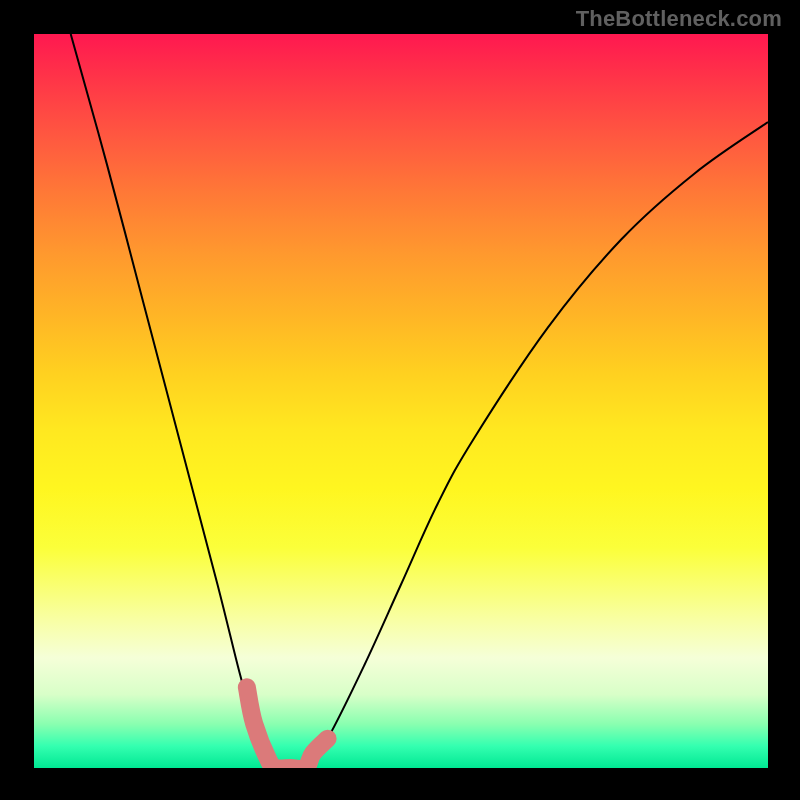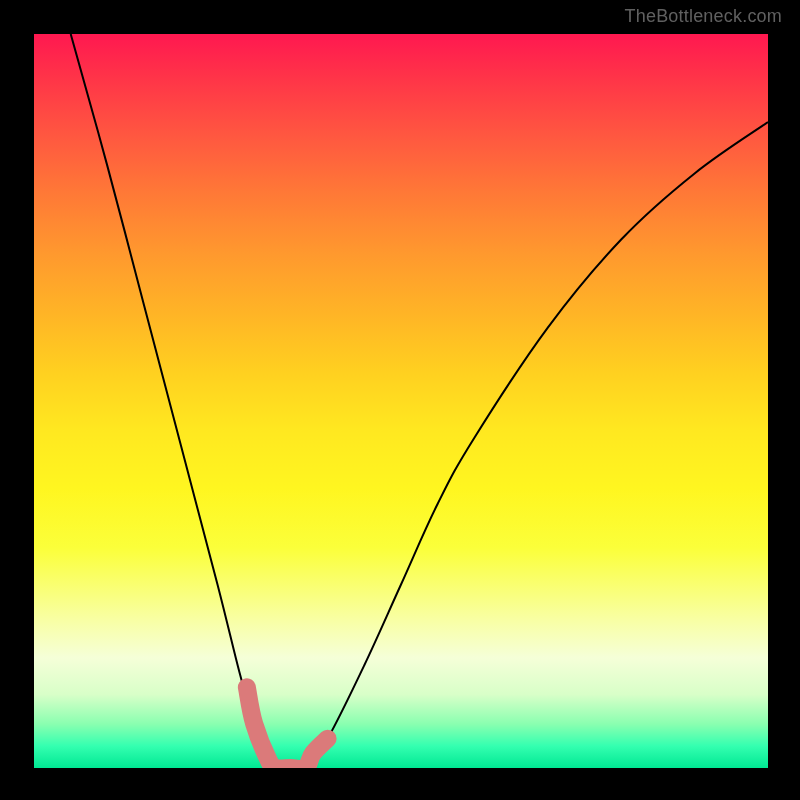--- a/index.html
+++ b/index.html
@@ -9,22 +9,22 @@
     background: #000;
     position: relative;
     font-family: Arial, sans-serif;
     overflow: hidden;
   }
   .watermark {
     position: absolute;
     top: 6px;
     right: 18px;
     color: #606060;
-    font-size: 18px;
-    font-weight: 400;
+    font-size: 22px;
+    font-weight: 700;
     letter-spacing: 0.2px;
     z-index: 10;
   }
   .plot-area {
     position: absolute;
     left: 34px;
     top: 34px;
     width: 734px;
     height: 734px;
     background: linear-gradient(to bottom,

